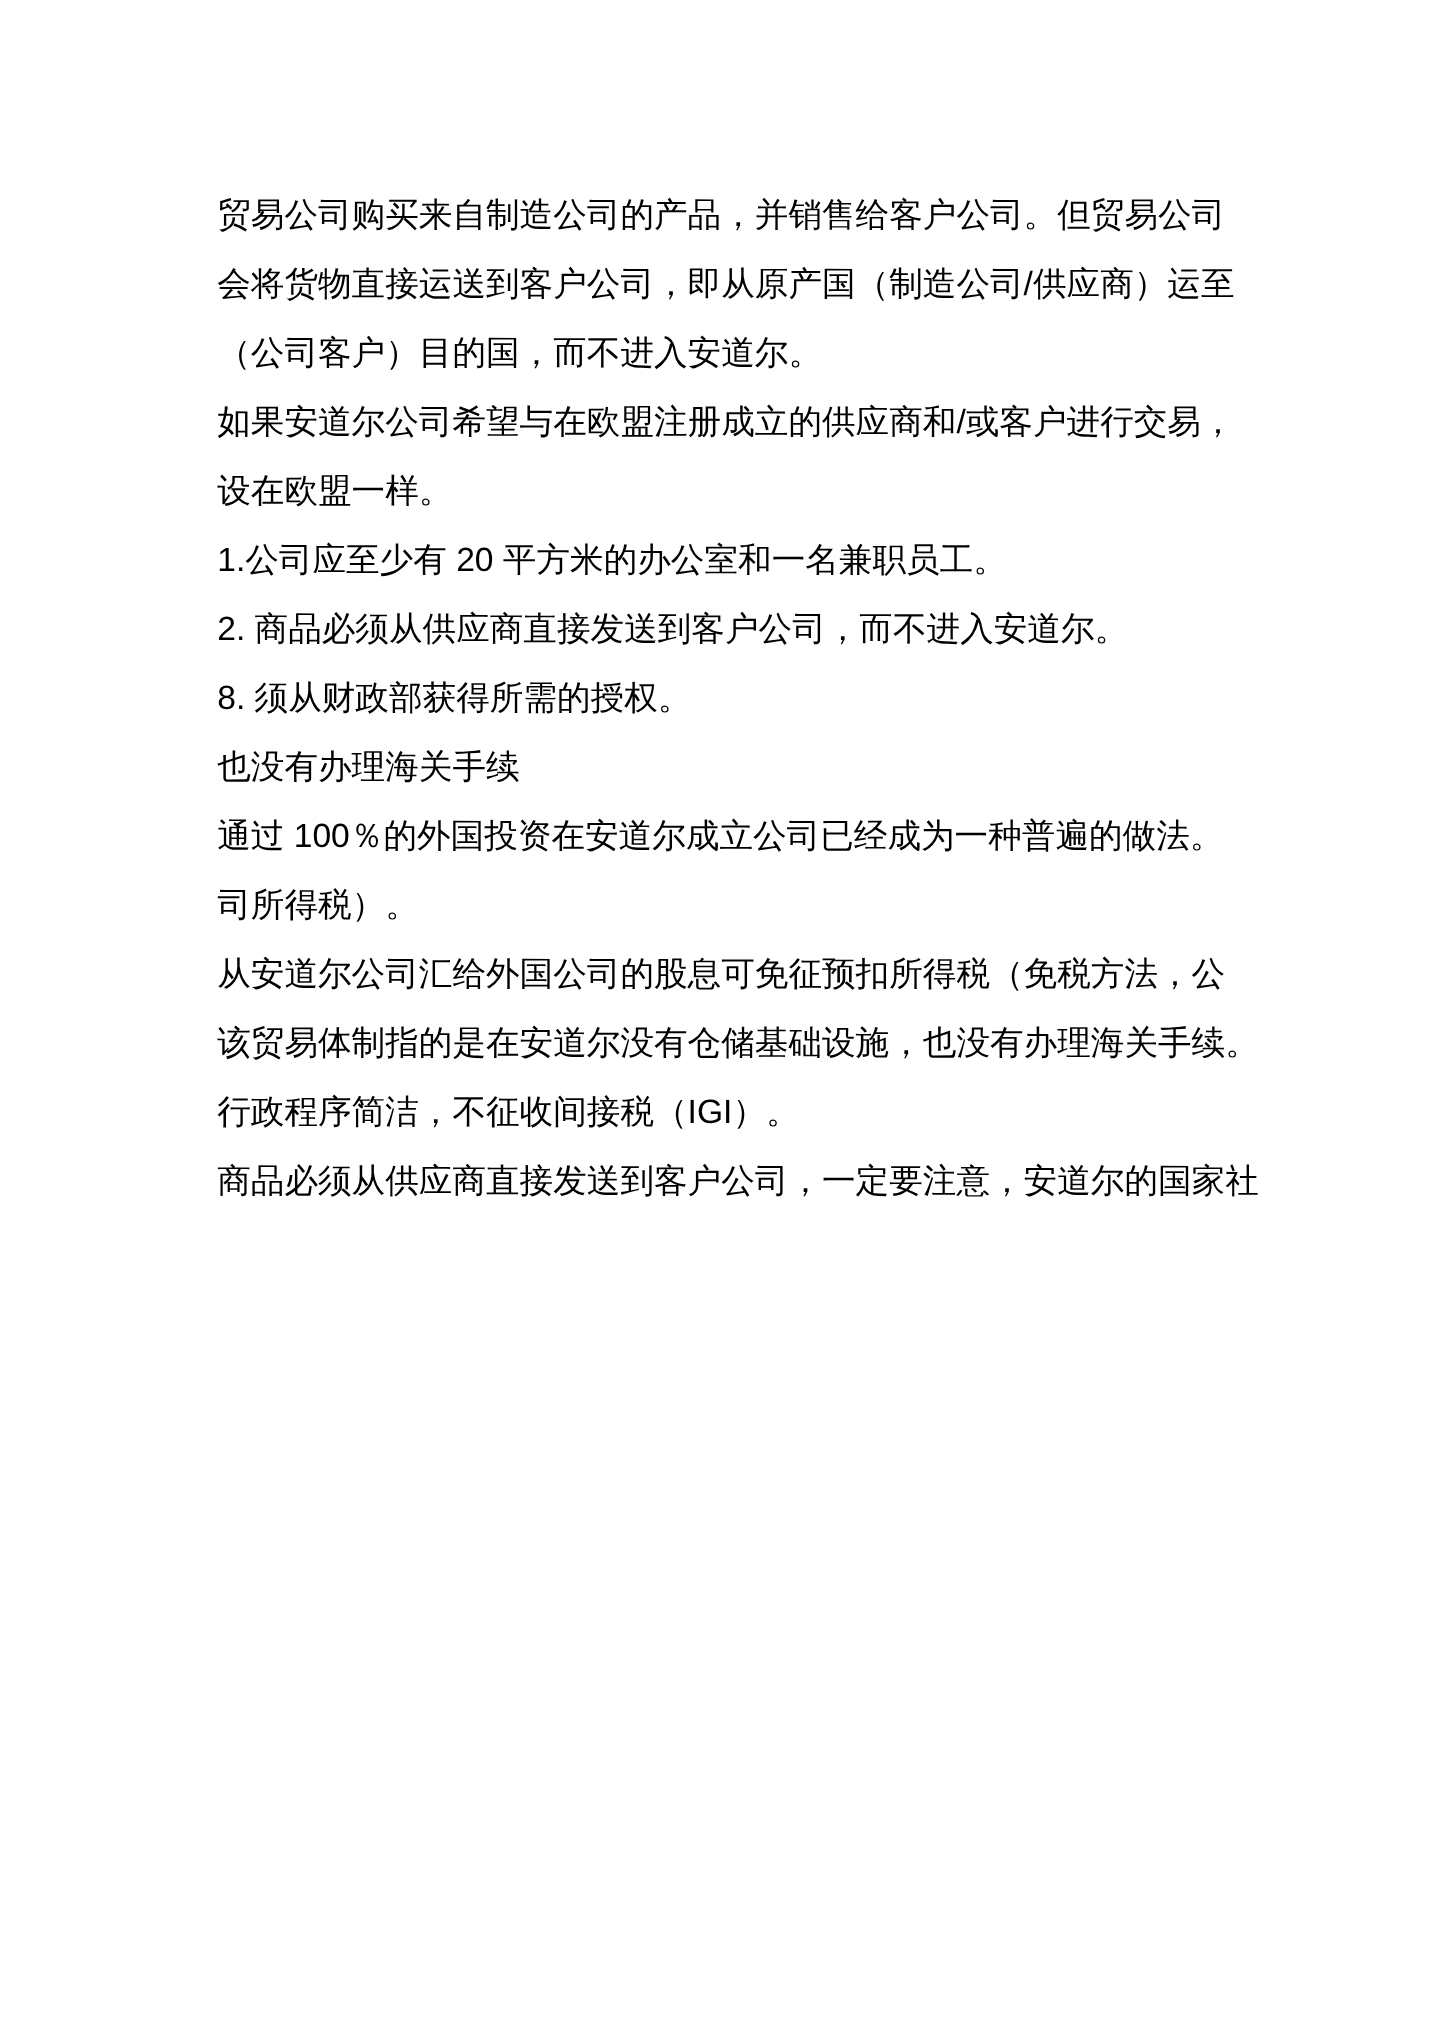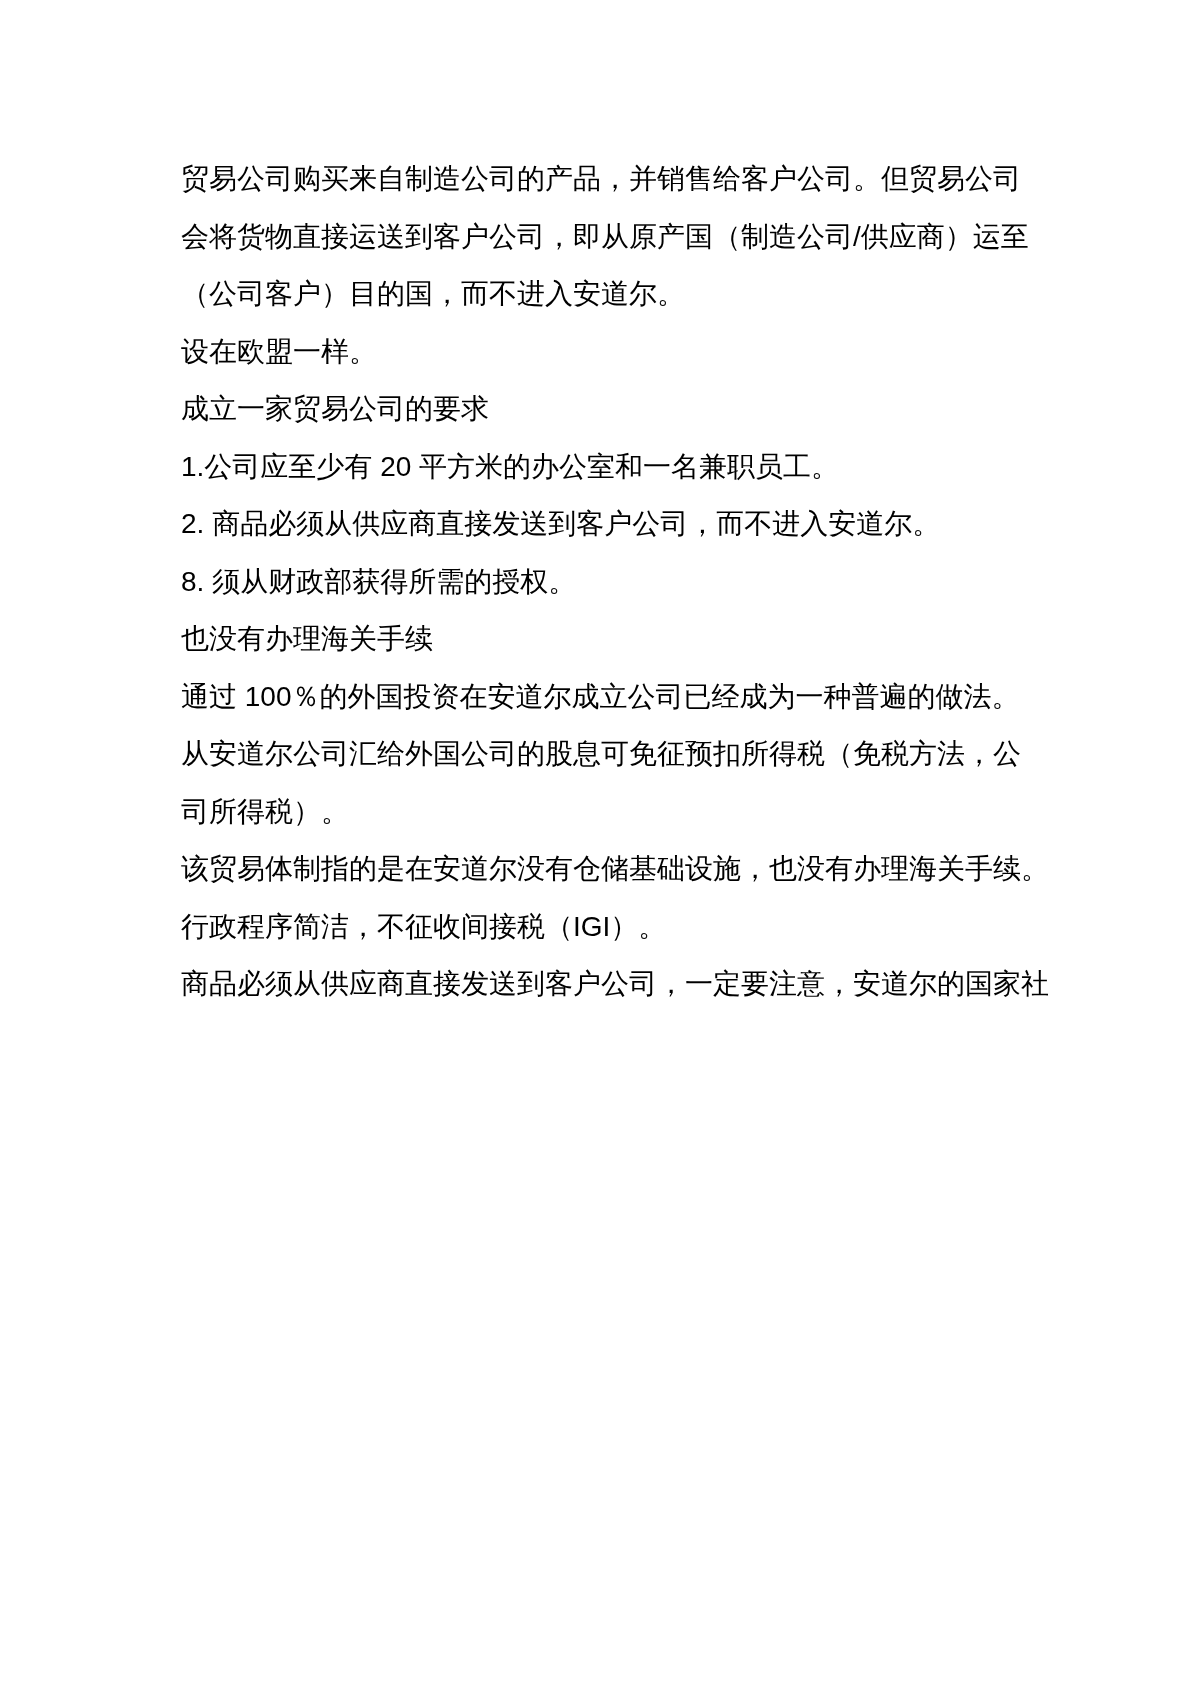--- a/index.html
+++ b/index.html
@@ -39,26 +39,26 @@
   }
 </style>
 </head>
 <body>
 
 <div class="page">
   <div class="doc-text">
     <div class="text-line">贸易公司购买来自制造公司的产品，并销售给客户公司。但贸易公司</div>
     <div class="text-line">会将货物直接运送到客户公司，即从原产国（制造公司/供应商）运至</div>
     <div class="text-line">（公司客户）目的国，而不进入安道尔。</div>
+    <div class="text-line">如果安道尔公司希望与在欧盟注册成立的供应商和/或客户进行交易，</div>
     <div class="text-line">设在欧盟一样。</div>
-    <div class="text-line">成立一家贸易公司的要求</div>
     <div class="text-line">1.公司应至少有 20 平方米的办公室和一名兼职员工。</div>
     <div class="text-line">2. 商品必须从供应商直接发送到客户公司，而不进入安道尔。</div>
     <div class="text-line">8. 须从财政部获得所需的授权。</div>
     <div class="text-line">也没有办理海关手续</div>
     <div class="text-line">通过 100％的外国投资在安道尔成立公司已经成为一种普遍的做法。</div>
+    <div class="text-line">司所得税）。</div>
     <div class="text-line">从安道尔公司汇给外国公司的股息可免征预扣所得税（免税方法，公</div>
-    <div class="text-line">司所得税）。</div>
     <div class="text-line">该贸易体制指的是在安道尔没有仓储基础设施，也没有办理海关手续。</div>
     <div class="text-line">行政程序简洁，不征收间接税（IGI）。</div>
     <div class="text-line">商品必须从供应商直接发送到客户公司，一定要注意，安道尔的国家社</div>
   </div>
 </div>
 
 </body></html>

